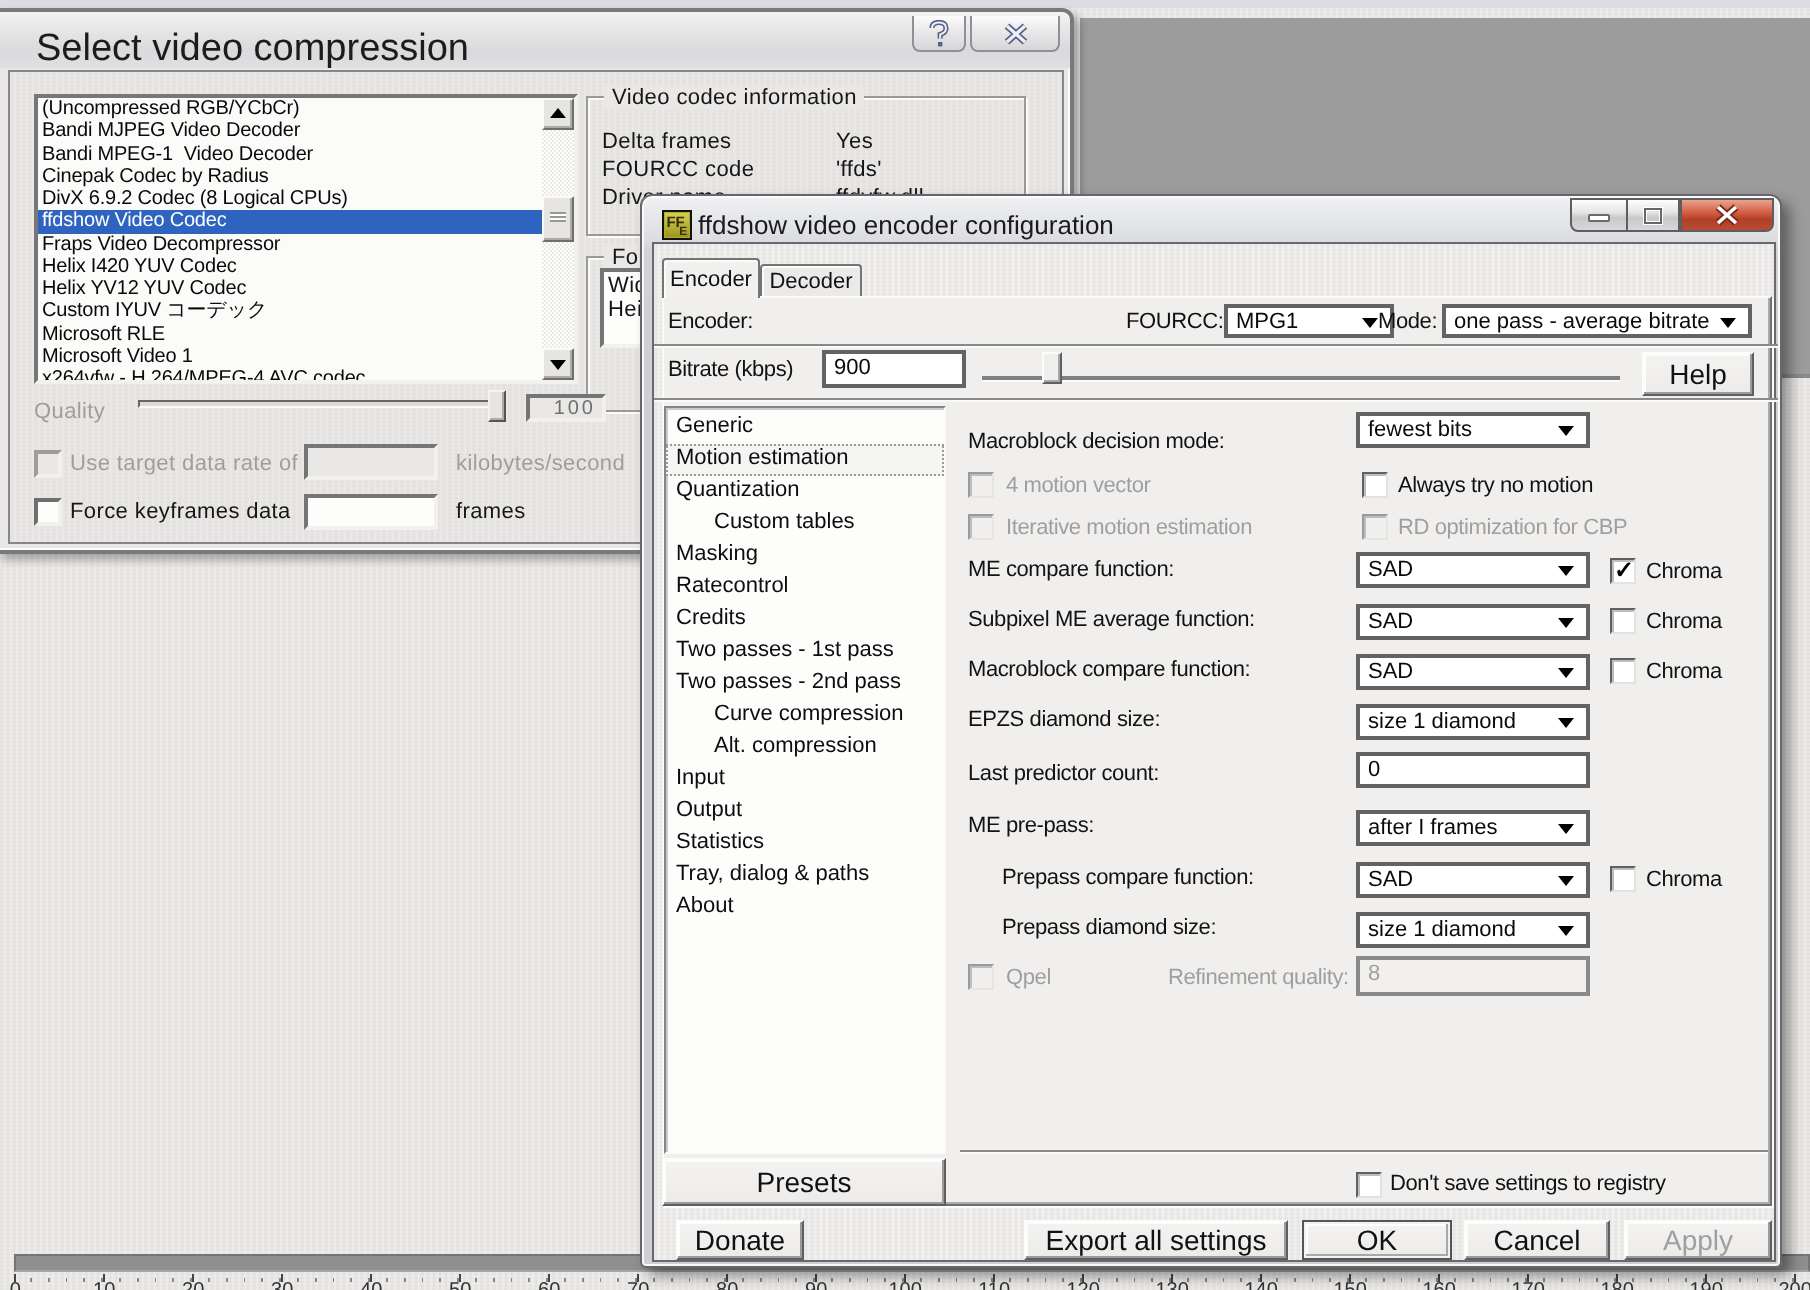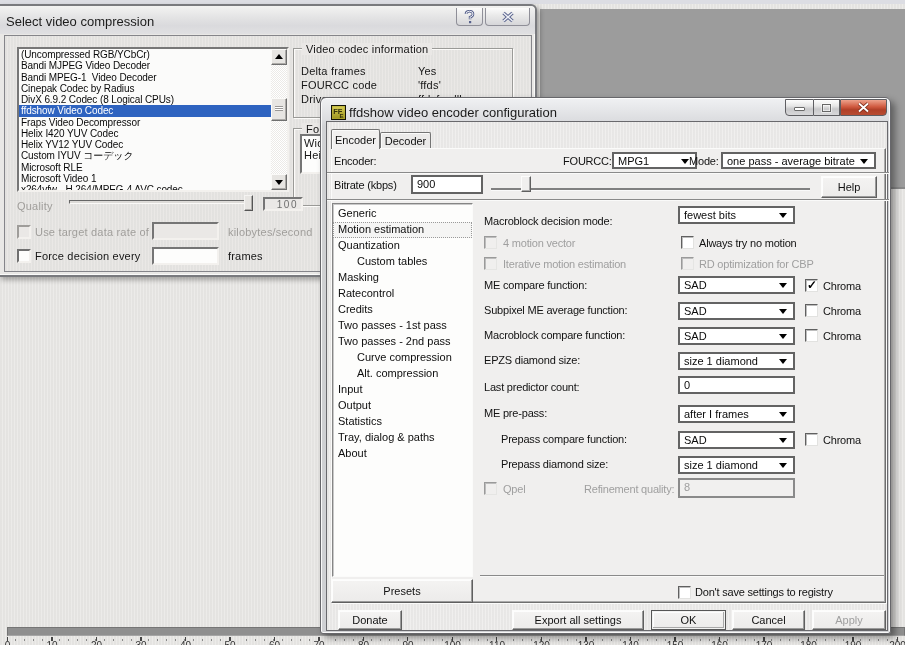--- a/index.html
+++ b/index.html
@@ -14,21 +14,21 @@
  background-image:repeating-linear-gradient(to right,#444 0,#444 1px,transparent 1px,transparent 44.5px),
  repeating-linear-gradient(to right,transparent 0,transparent 8px,#888 8px,#888 8.9px);
  background-size:898px 4px,898px 2px;background-position:0 0,0 2px;background-repeat:no-repeat}
 .rnum{position:absolute;top:640px;font-size:10px;color:#333;transform:translateX(-50%)}
 
 #dlg1{position:absolute;left:-2px;top:4px;width:539px;height:273px;background:#e9e8e6;
  border:2px solid #797a7e;border-left:none;border-radius:0 6px 0 0;
  box-shadow:inset 0 0 0 1px #fafaf9, 3px 3px 5px rgba(0,0,0,.3)}
 #d1title{position:absolute;left:0;top:0;right:0;height:28px;border-radius:0 5px 0 0;
  background:linear-gradient(#f3f3f2,#e2e2e3 45%,#dadadd 70%,#e0e0e2)}
-#d1title .txt{position:absolute;left:8px;top:8px;font-size:13px;color:#1c1c1c}
+#d1title .txt{position:absolute;left:20px;top:8px;font-size:19px;color:#1c1c1c}
 .capbtn1{position:absolute;top:2px;height:18px;background:linear-gradient(#fcfcfc,#e9e9e9 45%,#d6d6d9);border:1px solid #8f8f98;border-radius:0 0 4px 4px;border-top:none;display:flex;align-items:center;justify-content:center}
 #d1client{position:absolute;left:6px;top:29px;right:3px;bottom:3px;border:1px solid #85858a;background:#eae8e6;
  background-image:radial-gradient(circle at 1px 1px, rgba(140,140,138,.07) 1px, transparent 1px);background-size:3px 2px}
 
 .d1txt{position:absolute;font-size:11px;color:#161616;letter-spacing:.2px;white-space:nowrap}
 .d1gray{color:#a09e9b}
 #d1list{position:absolute;left:12px;top:11px;width:272px;height:145px;background:#fbfbfa;
  border:2px solid #777;border-bottom-color:#f3f1ee;border-right-color:#f3f1ee}
 #d1list .rows{position:absolute;left:0;top:0;right:16px;bottom:0;overflow:hidden}
 #d1list .r{height:11.25px;line-height:11.3px;font-size:10px;letter-spacing:-.1px;color:#090909;padding-left:2px;white-space:nowrap;overflow:hidden}
@@ -64,21 +64,21 @@
 .d2gray{color:#9f9f9f}
 .sep{position:absolute;height:2px;border-top:1px solid #8a8a8a;border-bottom:1px solid #fafaf9}
 .ed{position:absolute;background:#fff;border:2px solid #636363;font-size:11px;color:#0a0a0a;padding:1px 0 0 4px;white-space:nowrap}
 .ed.dis{background:#f1f0ef;color:#9f9f9f;border-color:#8a8a8a}
 .combo{position:absolute;background:#fff;border:2px solid #636363}
 .combo .t{position:absolute;left:4px;top:1px;font-size:11px;color:#0a0a0a;white-space:nowrap}
 .combo .arr{position:absolute;right:6px;top:50%;margin-top:-2px;width:0;height:0;border-left:4.5px solid transparent;border-right:4.5px solid transparent;border-top:5px solid #000}
 .cb2{position:absolute;width:13px;height:13px;background:#fff;border:1px solid;border-color:#606060 #e2e2e0 #e2e2e0 #606060;box-shadow:inset 1px 1px 0 #bdbdbd}
 .cb2.dis{background:#f0efee;border-color:#9a9a9a #e5e5e3 #e5e5e3 #9a9a9a}
 .chk{position:absolute;left:1px;top:-2px;font-size:12px;font-weight:bold;color:#000}
-.btn2{position:absolute;background:linear-gradient(#f4f3f2,#ecebea);border:1px solid #5f5f5f;border-top-color:#fcfcfb;border-left-color:#fcfcfb;box-shadow:inset -1px -1px 0 #9a9a9a,inset 1px 1px 0 #fdfdfd;display:flex;align-items:center;justify-content:center;font-size:11px;color:#111}
+.btn2{position:absolute;background:linear-gradient(#f4f3f2,#ecebea);border:1px solid #5f5f5f;border-top-color:#fcfcfb;border-left-color:#fcfcfb;box-shadow:inset -1px -1px 0 #9a9a9a,inset 1px 1px 0 #fdfdfd;display:flex;align-items:center;justify-content:center;font-size:14px;color:#111}
 .btn2.def{border:1px solid #565656;box-shadow:inset 0 0 0 1px #f2f2f1,inset -2px -2px 0 #a8a8a8,inset 2px 2px 0 #fdfdfd}
 #nav{position:absolute;left:5px;top:81px;width:141px;height:374px;background:#fdfdfc;border:1px solid #858585;border-bottom-color:#fbfbfa;border-right-color:#fbfbfa;box-shadow:inset 1px 1px 0 #c9c9c9;padding-top:2px}
 #nav .i{height:15.98px;line-height:15.98px;font-size:11px;color:#0d0d0d;padding-left:5px;white-space:nowrap}
 #nav .ind{padding-left:24px}
 #nav .sel{outline:1px dotted #9a9a9a;outline-offset:-1px;background:#f5f5f4}
 </style></head>
 <body>
 <div id="stage">
   <div id="topstrip"></div>
   <div id="graypanel"></div>
@@ -178,21 +178,21 @@
       <div class="sunk1" style="left:258px;top:161px;width:40px;height:14px">
           <span style="font-size:10px;color:#6e6e6e;letter-spacing:1.5px;position:absolute;right:3px;top:0px">100</span>
         </div>
 
       <div class="cb1 dis" style="left:12px;top:189px"></div>
       <span class="d1txt d1gray" style="left:30px;top:190px">Use target data rate of</span>
       <div class="sunk1" style="left:147px;top:186px;width:67px;height:18px"></div>
       <span class="d1txt d1gray" style="left:223px;top:190px">kilobytes/second</span>
 
       <div class="cb1" style="left:12px;top:213px"></div>
-      <span class="d1txt" style="left:30px;top:214px">Force decision every</span>
+      <span class="d1txt" style="left:30px;top:214px">Force keyframes data</span>
       <div class="sunk1 white" style="left:147px;top:211px;width:67px;height:18px"></div>
       <span class="d1txt" style="left:223px;top:214px">frames</span>
     </div>
   </div>
 
   <div id="dlg2">
     <div id="d2title">
       <svg id="d2icon2" style="position:absolute;left:8px;top:5px" width="15" height="15" viewBox="0 0 15 15">
           <rect x="0.5" y="0.5" width="14" height="14" fill="#b3aa32" stroke="#111108" stroke-width="1"></rect>
           <linearGradient id="ig" x1="0" y1="0" x2="0" y2="1">

